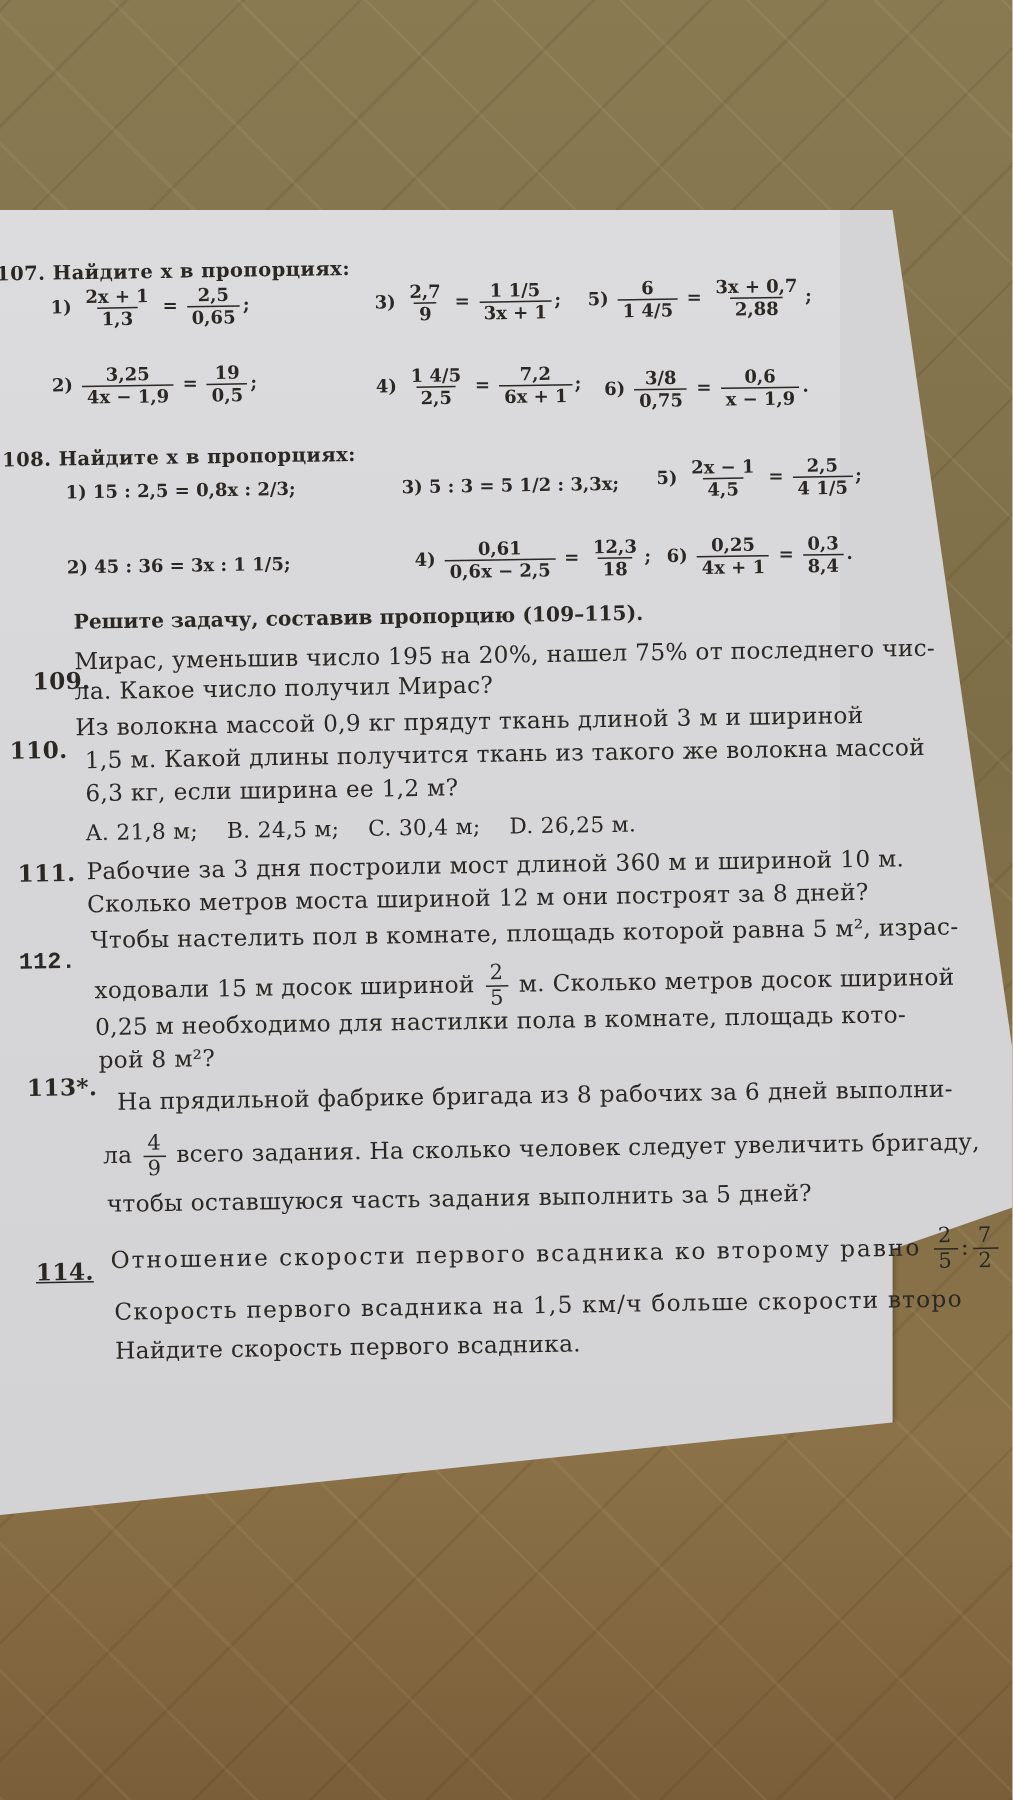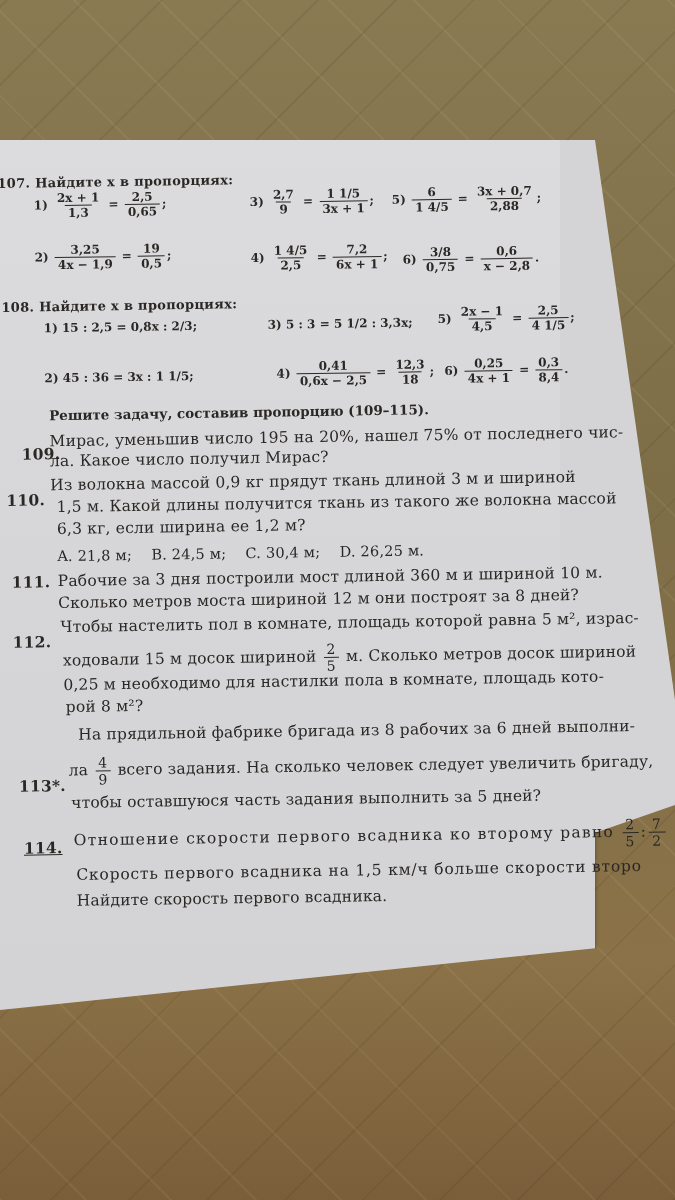--- a/index.html
+++ b/index.html
@@ -99,21 +99,21 @@
       </span><span>;</span>
   </div>
   <div class="t eq" style="left:408px; top:252px;">
     <span>6)</span>
     <span class="frac">
         <span class="n">3/8</span>
         <span class="d">0,75</span>
       </span> =
     <span class="frac">
         <span class="n">0,6</span>
-        <span class="d">x − 2,8</span>
+        <span class="d">x − 1,9</span>
       </span><span>.</span>
   </div>
 
   <div class="t hdr" style="left:6px; top:300px;">
     <span class="num">108.</span>
     <span>Найдите x в пропорциях:</span>
   </div>
   <div class="t eq" style="left:48px; top:322px;">
     <span>1)</span>
     <span>15 : 2,5 = 0,8x : 2/3;</span>
@@ -122,21 +122,21 @@
     <span>2)</span>
     <span>45 : 36 = 3x : 1 1/5;</span>
   </div>
   <div class="t eq" style="left:272px; top:322px;">
     <span>3)</span>
     <span>5 : 3 = 5 1/2 : 3,3x;</span>
   </div>
   <div class="t eq" style="left:280px; top:364px;">
     <span>4)</span>
     <span class="frac">
-        <span class="n">0,41</span>
+        <span class="n">0,61</span>
         <span class="d">0,6x − 2,5</span>
       </span> =
     <span class="frac">
         <span class="n">12,3</span>
         <span class="d">18</span>
       </span><span>;</span>
   </div>
   <div class="t eq" style="left:442px; top:312px;">
     <span>5)</span>
     <span class="frac">
@@ -174,34 +174,34 @@
     <span>A. 21,8 м;</span>&nbsp;&nbsp;&nbsp;
     <span>B. 24,5 м;</span>&nbsp;&nbsp;&nbsp;
     <span>C. 30,4 м;</span>&nbsp;&nbsp;&nbsp;
     <span>D. 26,25 м.</span>
   </div>
 
   <div class="t prob num" style="left:12px; top:572px;">111.</div>
   <div class="t prob" style="left:58px; top:572px;">Рабочие за 3 дня построили мост длиной 360 м и шириной 10 м.</div>
   <div class="t prob" style="left:58px; top:594px;">Сколько метров моста шириной 12 м они построят за 8 дней?</div>
 
-  <div class="t prob num" style="left:12px; top:632px;">112.</div>
+  <div class="t prob num" style="left:12px; top:632px;font-family:Liberation Mono, monospace;">112.</div>
   <div class="t prob" style="left:60px; top:618px;">Чтобы настелить пол в комнате, площадь которой равна 5 м², израс-</div>
   <div class="t prob" style="left:62px; top:646px;">
     <span>ходовали 15 м досок шириной</span>
     <span class="frac" style="font-size:14px; line-height:16px;">
         <span class="n">2</span>
         <span class="d">5</span>
       </span>
     <span>м. Сколько метров досок шириной</span>
   </div>
   <div class="t prob" style="left:62px; top:676px;">0,25 м необходимо для настилки пола в комнате, площадь кото-</div>
   <div class="t prob" style="left:64px; top:698px;">рой 8 м²?</div>
 
-  <div class="t prob num" style="left:16px; top:776px;">113*.</div>
+  <div class="t prob num" style="left:16px; top:715px;">113*.</div>
   <div class="t prob" style="left:76px; top:726px;">На прядильной фабрике бригада из 8 рабочих за 6 дней выполни-</div>
   <div class="t prob" style="left:66px; top:756px;">
     <span>ла</span>
     <span class="frac" style="font-size:14px; line-height:16px;">
         <span class="n">4</span>
         <span class="d">9</span>
       </span>
     <span>всего задания. На сколько человек следует увеличить бригаду,</span>
   </div>
   <div class="t prob" style="left:68px; top:794px;">чтобы оставшуюся часть задания выполнить за 5 дней?</div>

